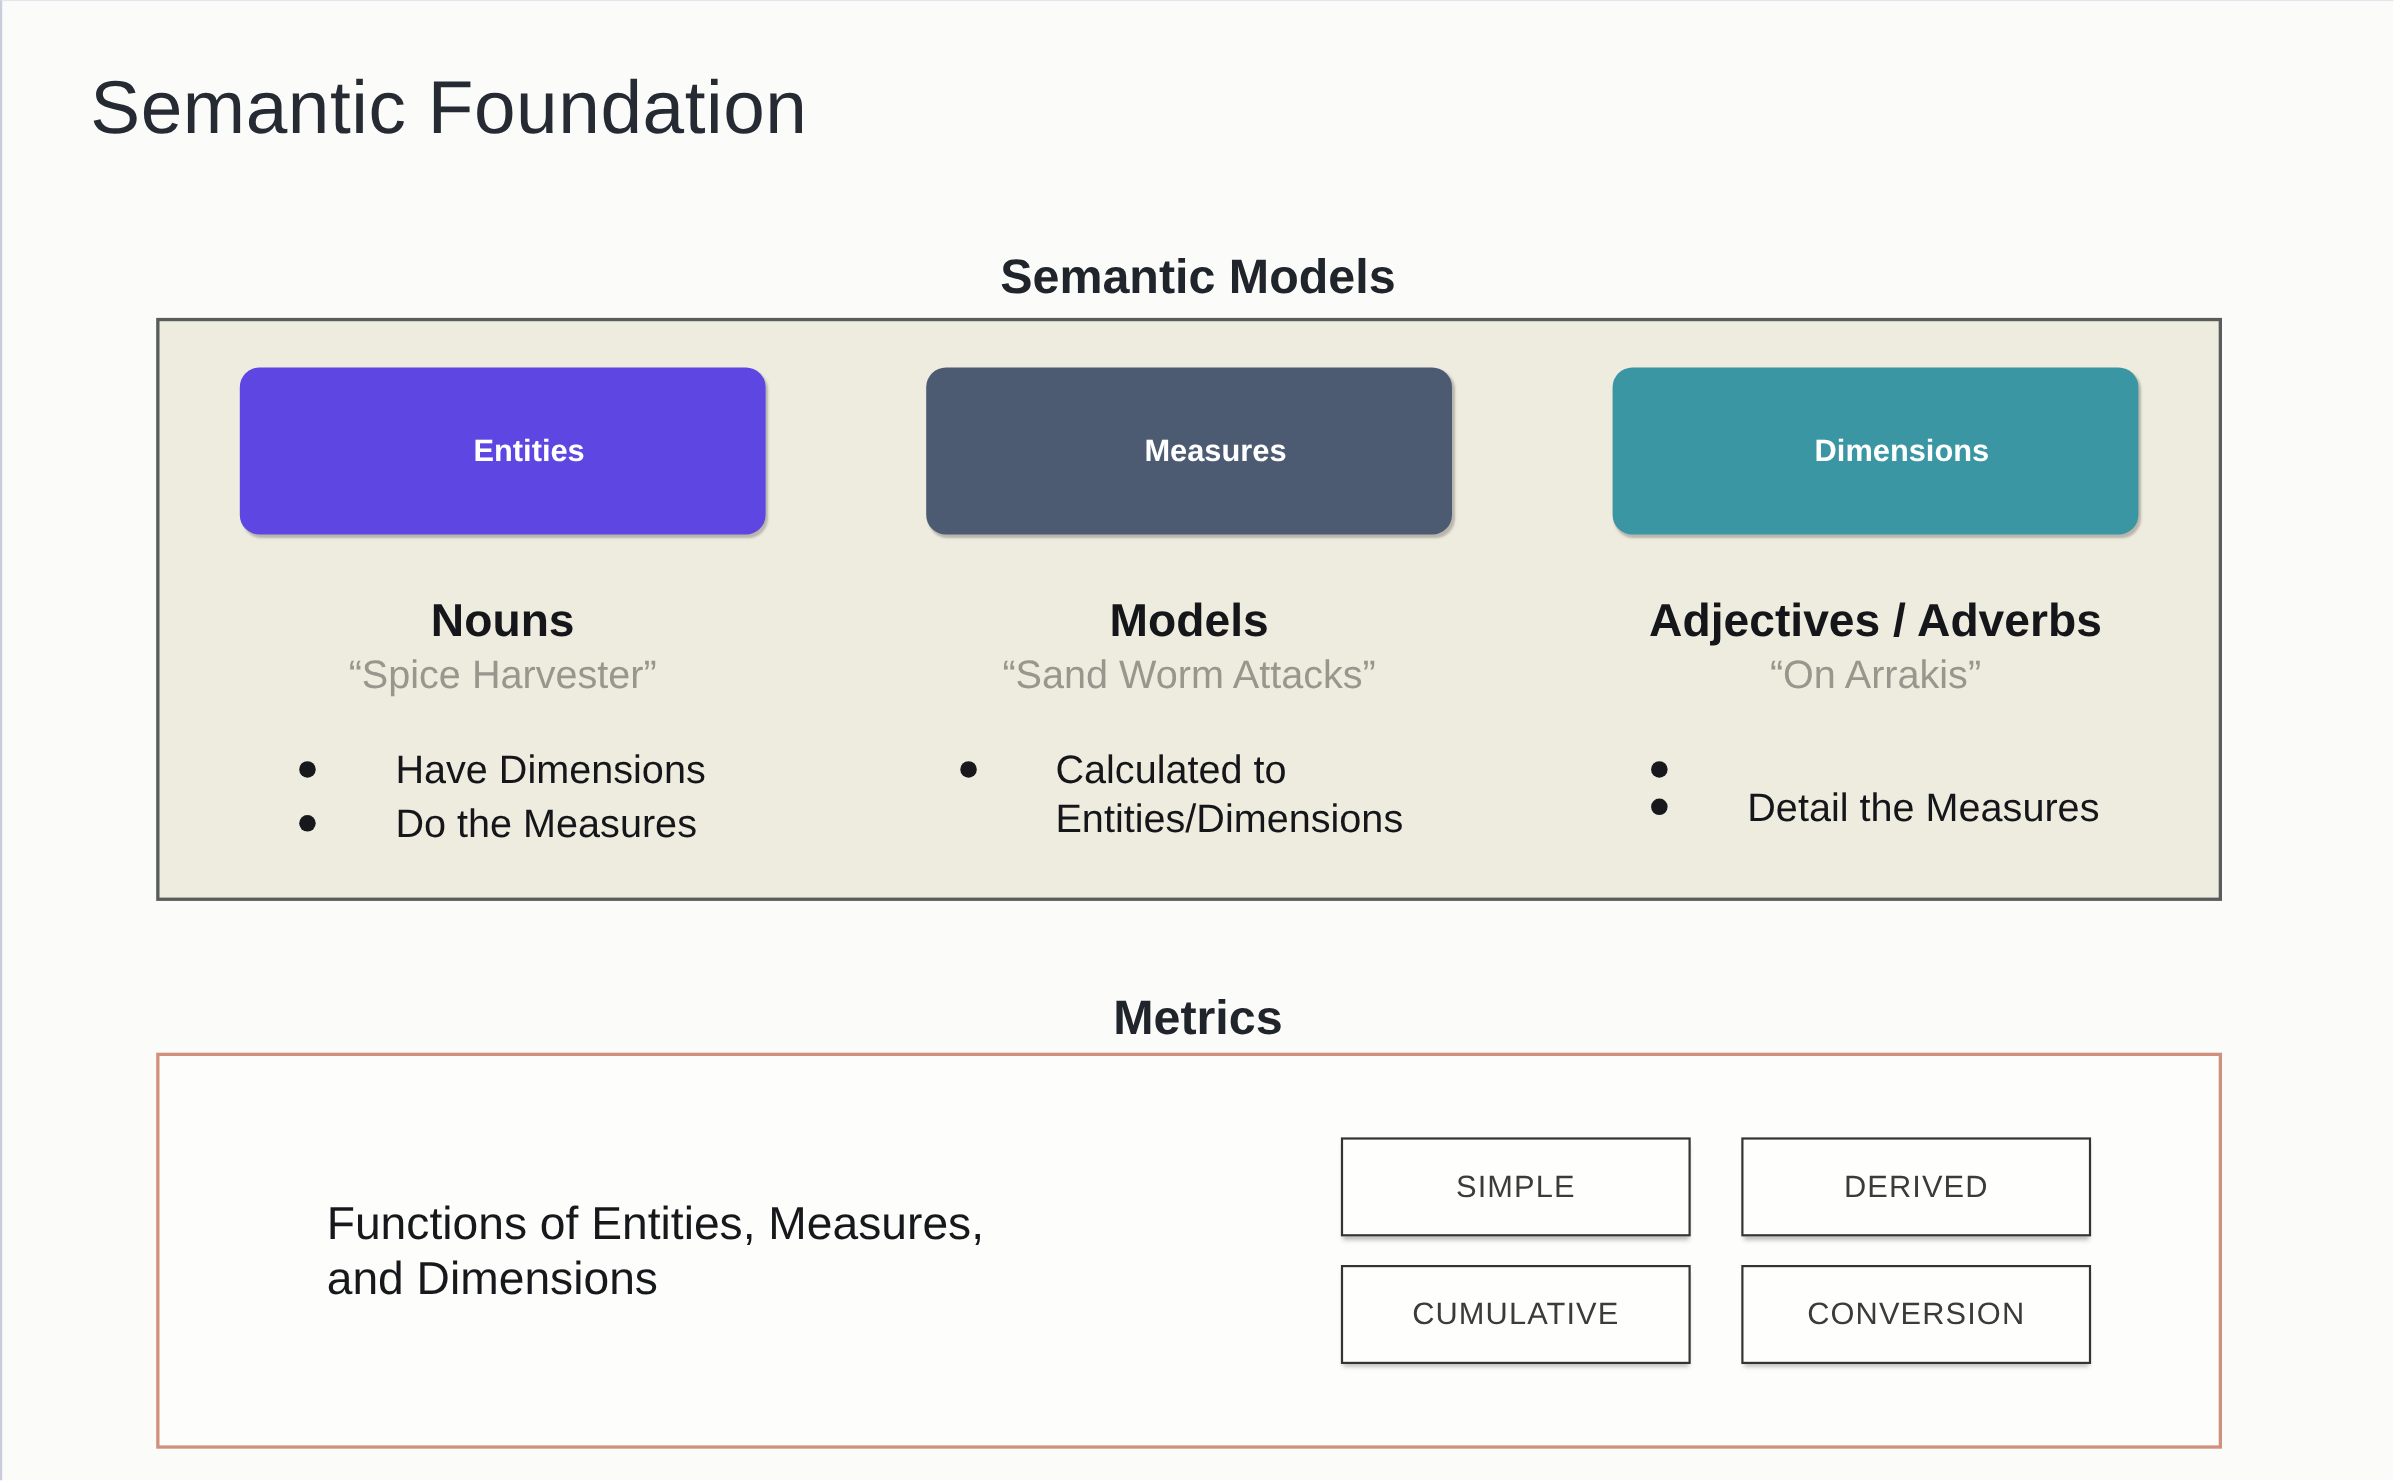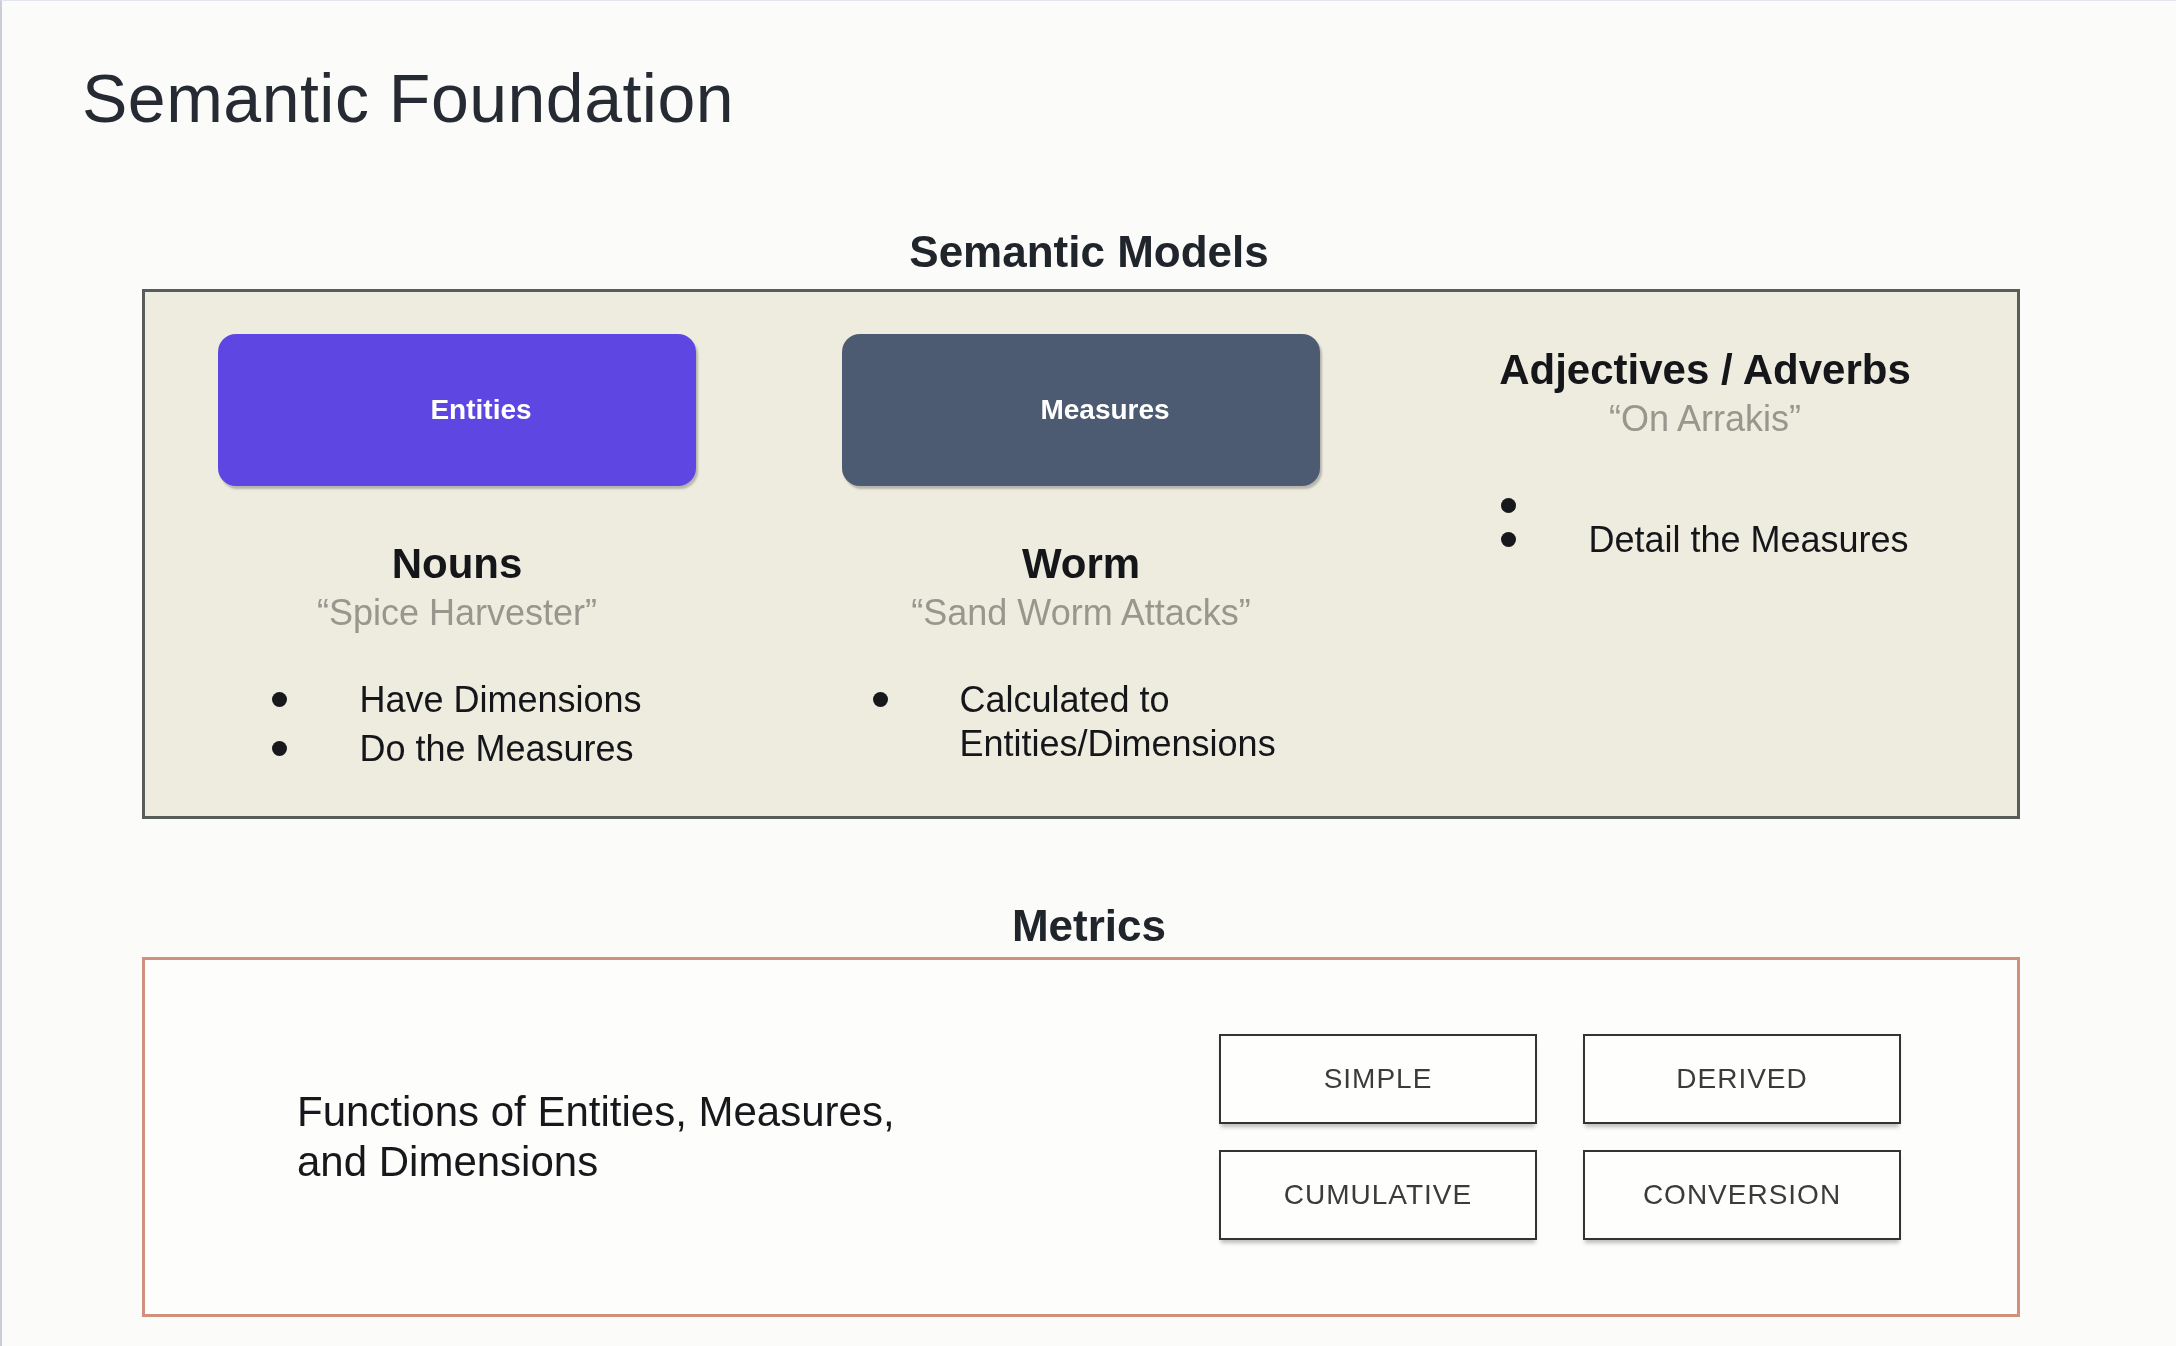--- a/index.html
+++ b/index.html
@@ -106,31 +106,32 @@
         </li>
         <li>
           <span class="dot"></span>
           <span class="li-text">Do the Measures</span>
         </li>
       </ul>
     </div>
 
     <div class="model-col col-verbs">
       <div class="pill" style="background: rgb(77, 91, 114);">Measures</div>
-      <div class="pos-heading">Worm</div>
+      <div class="pos-heading">Models</div>
       <div class="example">“Sand Worm Attacks”</div>
       <ul class="bullets">
         <li>
           <span class="dot"></span>
           <span class="li-text">Calculated to Entities/Dimensions</span>
         </li>
       </ul>
     </div>
 
     <div class="model-col">
+      <div class="pill" style="background: rgb(58, 150, 163);">Dimensions</div>
       <div class="pos-heading">Adjectives / Adverbs</div>
       <div class="example">“On Arrakis”</div>
       <ul class="bullets">
         <li>
           <span class="dot"></span>
         </li>
         <li>
           <span class="dot"></span>
           <span class="li-text">Detail the Measures</span>
         </li>

